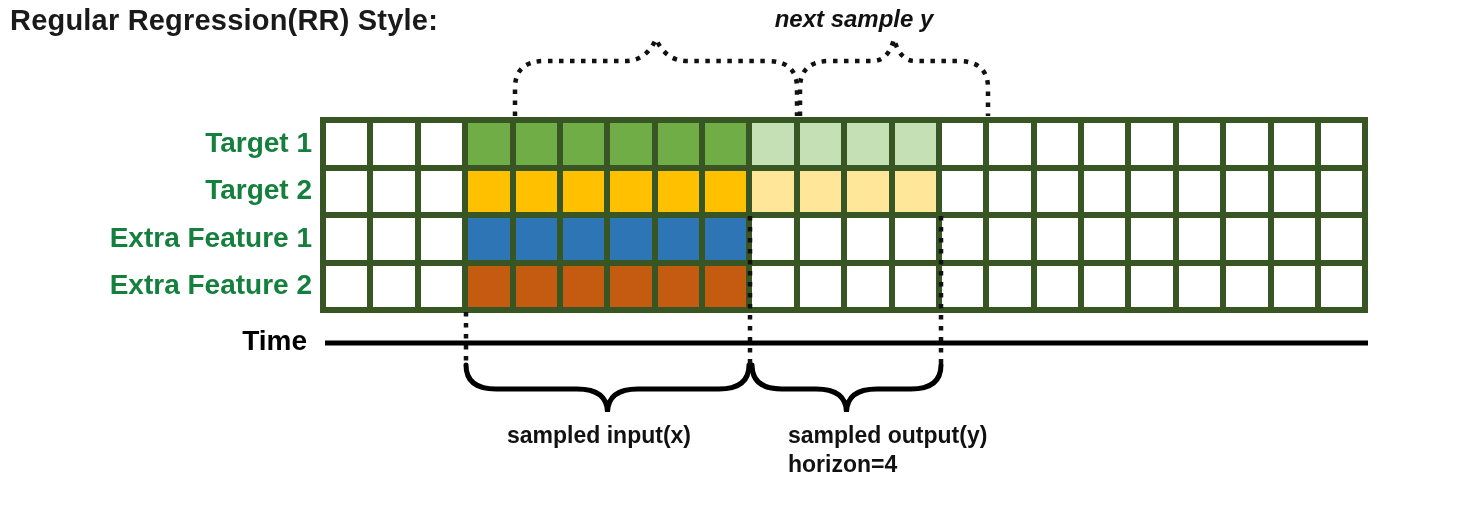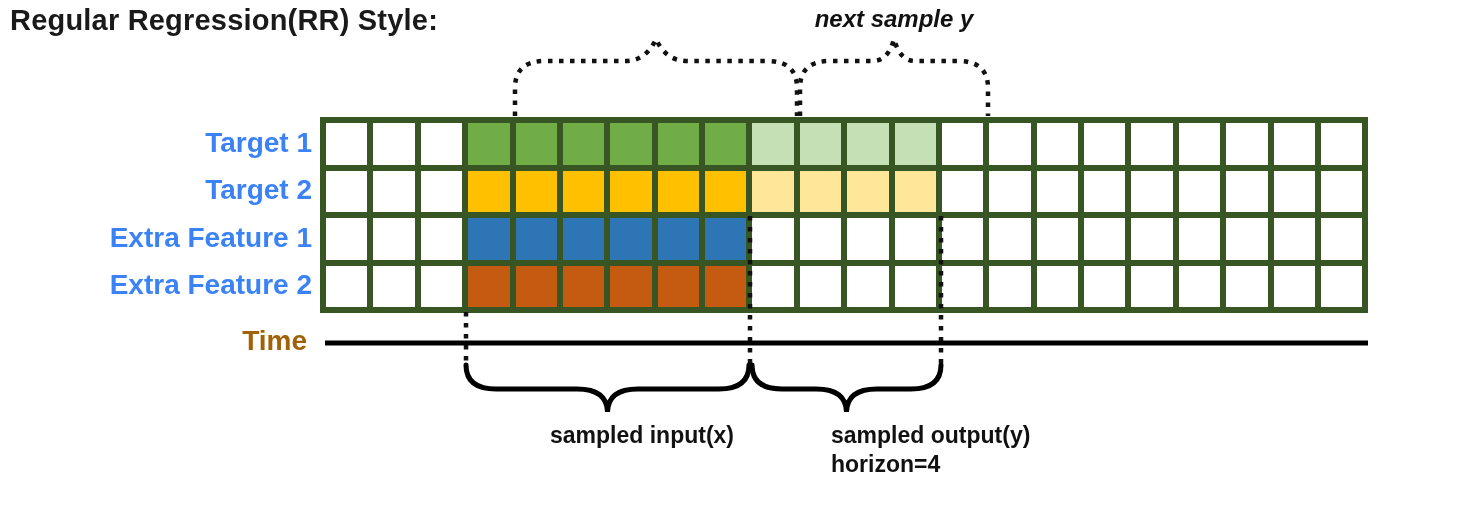--- a/index.html
+++ b/index.html
@@ -24,42 +24,42 @@
     position: absolute;
     top: 5px;
     transform: translateX(-50%);
     font-size: 24px;
     font-style: italic;
     font-weight: 600;
     color: #111111;
     white-space: nowrap;
   }
   #anno-x { left: 656px; }
-  #anno-y { left: 894px; text-align: right; }
+  #anno-y { left: 854px; text-align: right; }
   .row-label {
     position: absolute;
     left: 0;
     width: 312px;
     text-align: right;
     transform: translateY(-50%);
     font-size: 28px;
     font-weight: 700;
-    color: #3b82f6;
+    color: #15803d;
     white-space: nowrap;
   }
   #time-label {
     position: absolute;
     left: 0;
     width: 307px;
     top: 341px;
     transform: translateY(-50%);
     text-align: right;
     font-size: 28px;
     font-weight: 700;
-    color: #a16207;
+    color: #000000;
   }
   #sample-grid {
     position: absolute;
     left: 320px;
     top: 117px;
     width: 1143px;
     height: 196px;
     box-sizing: border-box;
     display: grid;
     grid-template-columns: repeat(24, 1fr);
@@ -75,21 +75,20 @@
     pointer-events: none;
   }
   .caption {
     position: absolute;
     top: 421px;
     font-size: 23px;
     font-weight: 600;
     color: #111111;
     line-height: 29px;
     white-space: nowrap;
-    margin-left: 43px;
   }
   #caption-input { left: 507px; }
   #caption-output { left: 788px; }
 </style>
 </head>
 <body>
 
 <div id="canvas">
 
   <div id="title">Regular Regression(RR) Style:</div>

